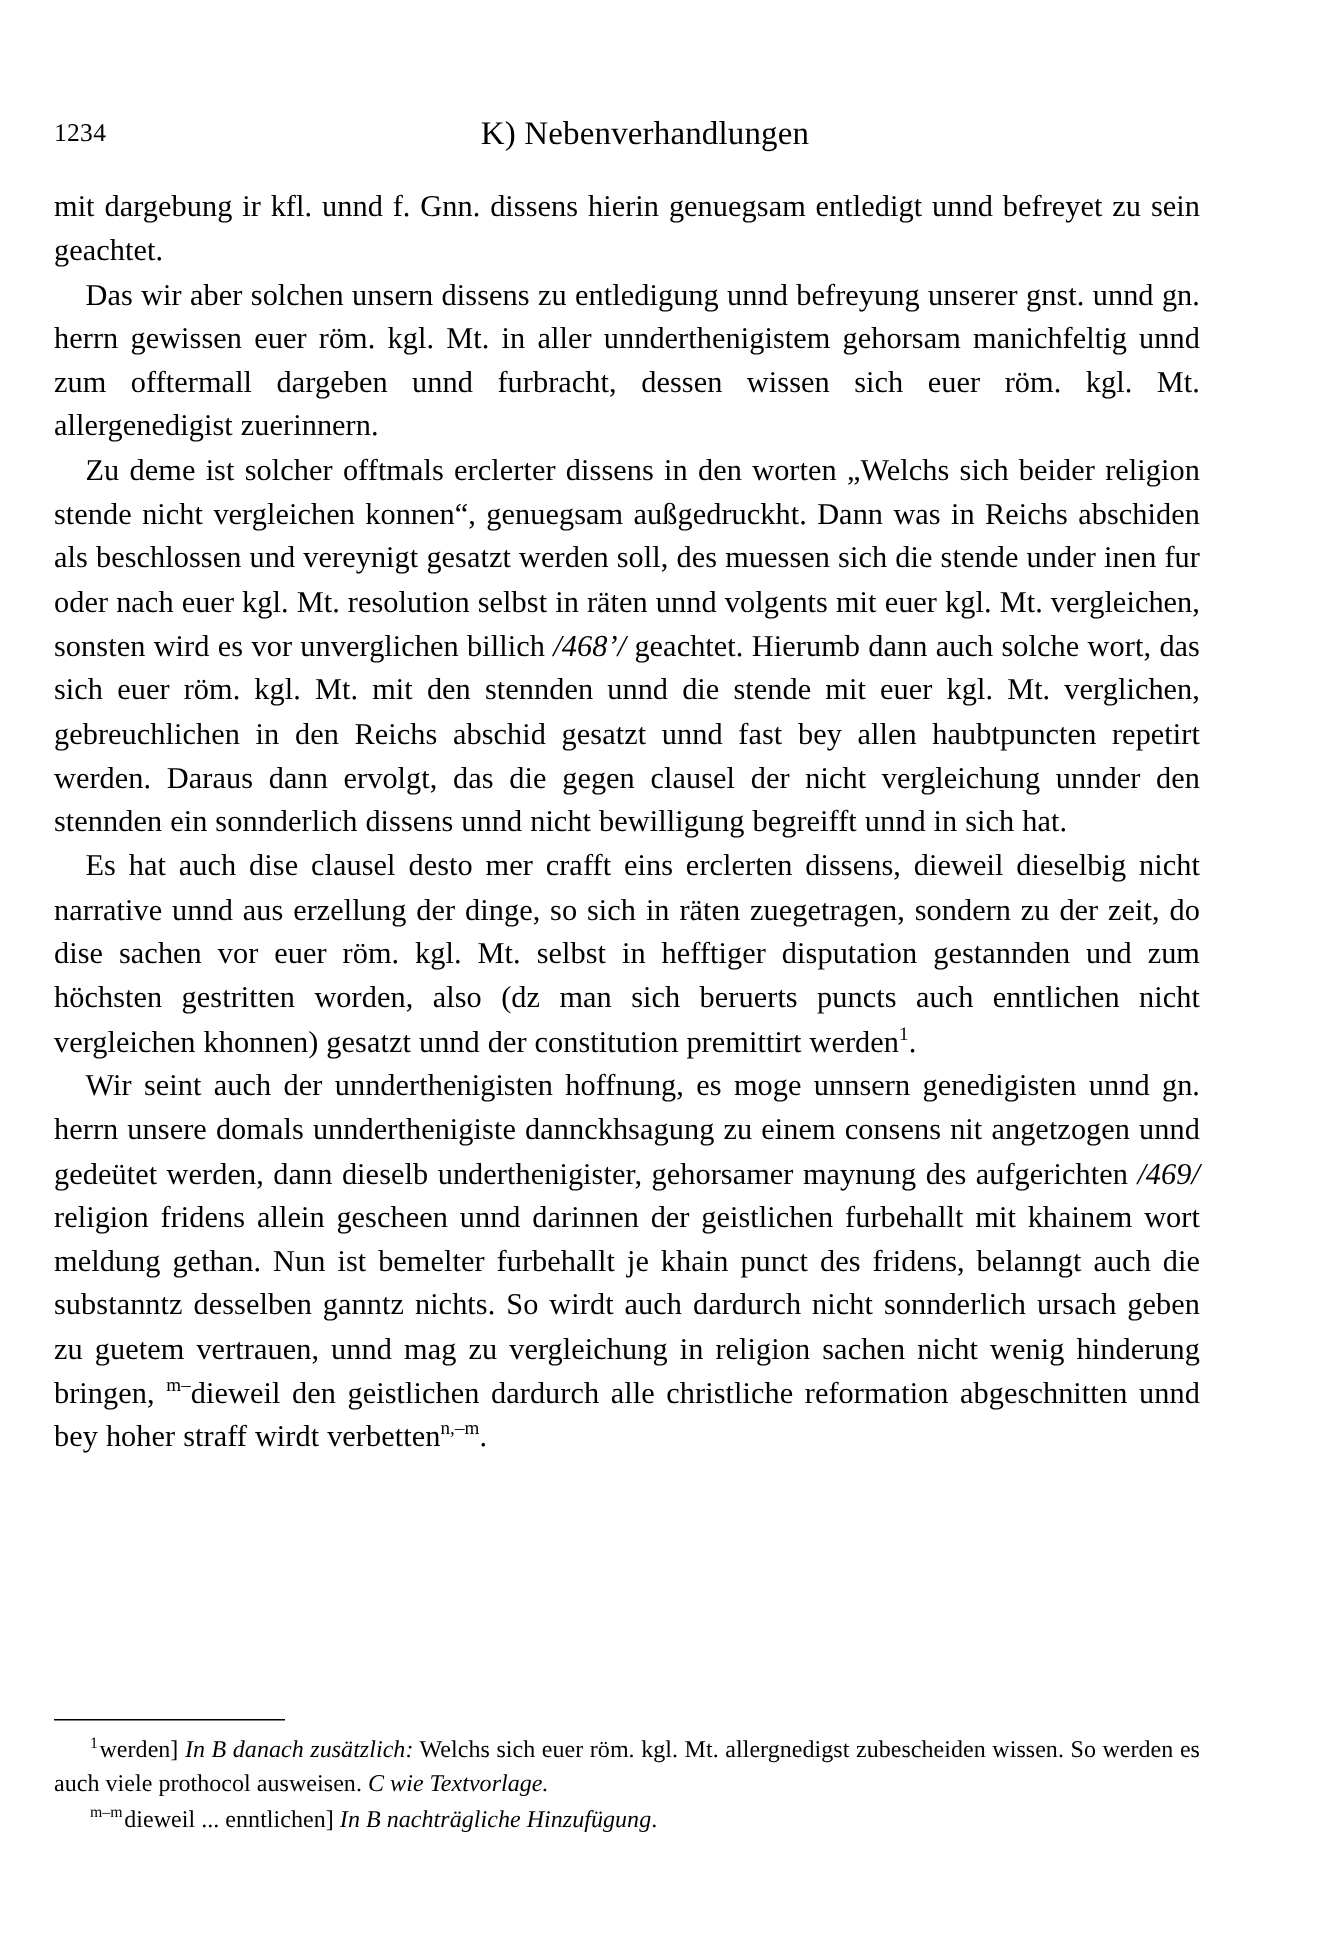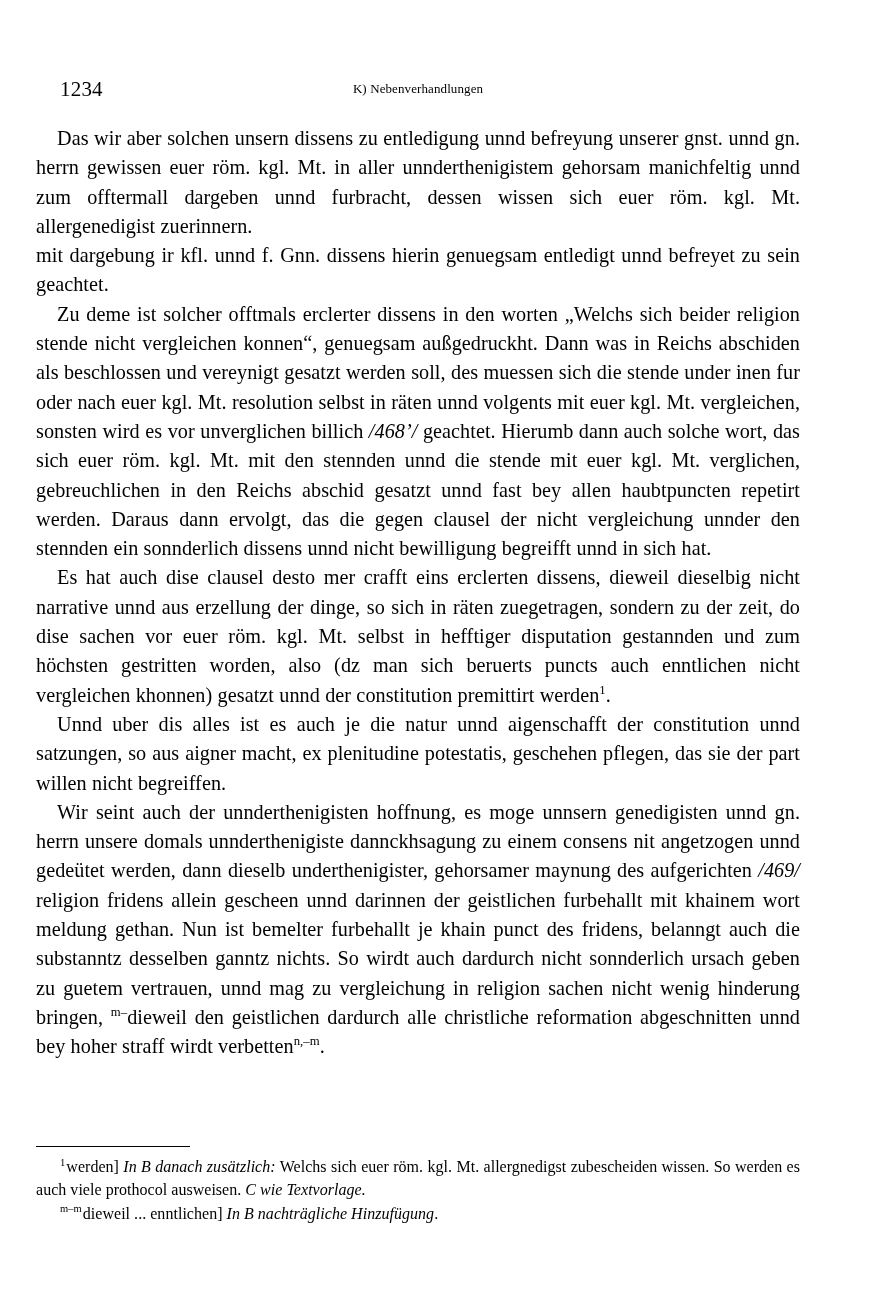--- a/index.html
+++ b/index.html
@@ -23,32 +23,31 @@
     position: absolute;
     left: 36px;
     top: 76px;
     width: 764px;
     height: 26px;
   }
   .folio-number {
     position: absolute;
     left: 0;
     top: 0;
-    font-size: 21px;
+    font-size: 17px;
     line-height: 26px;
     letter-spacing: 0.2px;
-    margin-left: 24px;
   }
   .head-title {
     position: absolute;
-    left: 0;
+    left: 12px;
     top: 0;
     width: 764px;
     text-align: center;
-    font-size: 13px;
+    font-size: 22px;
     line-height: 26px;
     letter-spacing: 0.1px;
   }
 
   
   .body-block {
     position: absolute;
     left: 36px;
     top: 124px;
     width: 764px;
@@ -118,39 +117,36 @@
 
 <div class="page">
 
   <div class="running-head">
     <span class="folio-number">1234</span>
     <span class="head-title">K) Nebenverhandlungen</span>
   </div>
 
   <div class="body-block">
 
+    <p class="para">
+      <span>mit dargebung ir kfl. unnd f. Gnn. dissens hierin genuegsam entledigt unnd befreyet zu sein geachtet.</span>
+    </p>
+
     <p class="para indent">
       <span>Das wir aber solchen unsern dissens zu entledigung unnd befreyung unserer gnst. unnd gn. herrn gewissen euer röm. kgl. Mt. in aller unnderthenigistem gehorsam manichfeltig unnd zum offtermall dargeben unnd furbracht, dessen wissen sich euer röm. kgl. Mt. allergenedigist zuerinnern.</span>
-    </p>
-
-    <p class="para">
-      <span>mit dargebung ir kfl. unnd f. Gnn. dissens hierin genuegsam entledigt unnd befreyet zu sein geachtet.</span>
     </p>
 
     <p class="para indent">
       <span>Zu deme ist solcher offtmals erclerter dissens in den worten „Welchs sich beider religion stende nicht vergleichen konnen“, genuegsam außgedruckht. Dann was in Reichs abschiden als beschlossen und vereynigt gesatzt werden soll, des muessen sich die stende under inen fur oder nach euer kgl. Mt. resolution selbst in räten unnd volgents mit euer kgl. Mt. vergleichen, sonsten wird es vor unverglichen billich </span><span class="ital">/468’/</span><span> geachtet. Hierumb dann auch solche wort, das sich euer röm. kgl. Mt. mit den stennden unnd die stende mit euer kgl. Mt. verglichen, gebreuchlichen in den Reichs abschid gesatzt unnd fast bey allen haubtpuncten repetirt werden. Daraus dann ervolgt, das die gegen clausel der nicht vergleichung unnder den stennden ein sonnderlich dissens unnd nicht bewilligung begreifft unnd in sich hat.</span>
     </p>
 
     <p class="para indent">
       <span>Es hat auch dise clausel desto mer crafft eins erclerten dissens, dieweil dieselbig nicht narrative unnd aus erzellung der dinge, so sich in räten zuegetragen, sondern zu der zeit, do dise sachen vor euer röm. kgl. Mt. selbst in hefftiger disputation gestannden und zum höchsten gestritten worden, also (dz man sich beruerts puncts auch enntlichen nicht vergleichen khonnen) gesatzt unnd der constitution premittirt werden</span><sup class="note-ref">1</sup><span>.</span>
     </p>
 
-    <p class="para indent">
-      <span>Unnd uber dis alles ist es auch je die natur unnd aigenschafft der constitution unnd satzungen, so aus aigner macht, ex plenitudine potestatis, geschehen pflegen, das sie der part willen nicht begreiffen.</span>
-    </p>
 
     <p class="para indent">
       <span>Wir seint auch der unnderthenigisten hoffnung, es moge unnsern genedigisten unnd gn. herrn unsere domals unnderthenigiste dannckhsagung zu einem consens nit angetzogen unnd gedeütet werden, dann dieselb underthenigister, gehorsamer maynung des aufgerichten </span><span class="ital">/469/</span><span> religion fridens allein gescheen unnd darinnen der geistlichen furbehallt mit khainem wort meldung gethan. Nun ist bemelter furbehallt je khain punct des fridens, belanngt auch die substanntz desselben ganntz nichts. So wirdt auch dardurch nicht sonnderlich ursach geben zu guetem vertrauen, unnd mag zu vergleichung in religion sachen nicht wenig hinderung bringen, </span><sup class="note-ref">m–</sup><span>dieweil den geistlichen dardurch alle christliche reformation abgeschnitten unnd bey hoher straff wirdt verbetten</span><sup class="note-ref">n,–m</sup><span>.</span>
     </p>
 
   </div>
 
   <div class="footnotes">
     <div class="fn-rule"></div>
 

